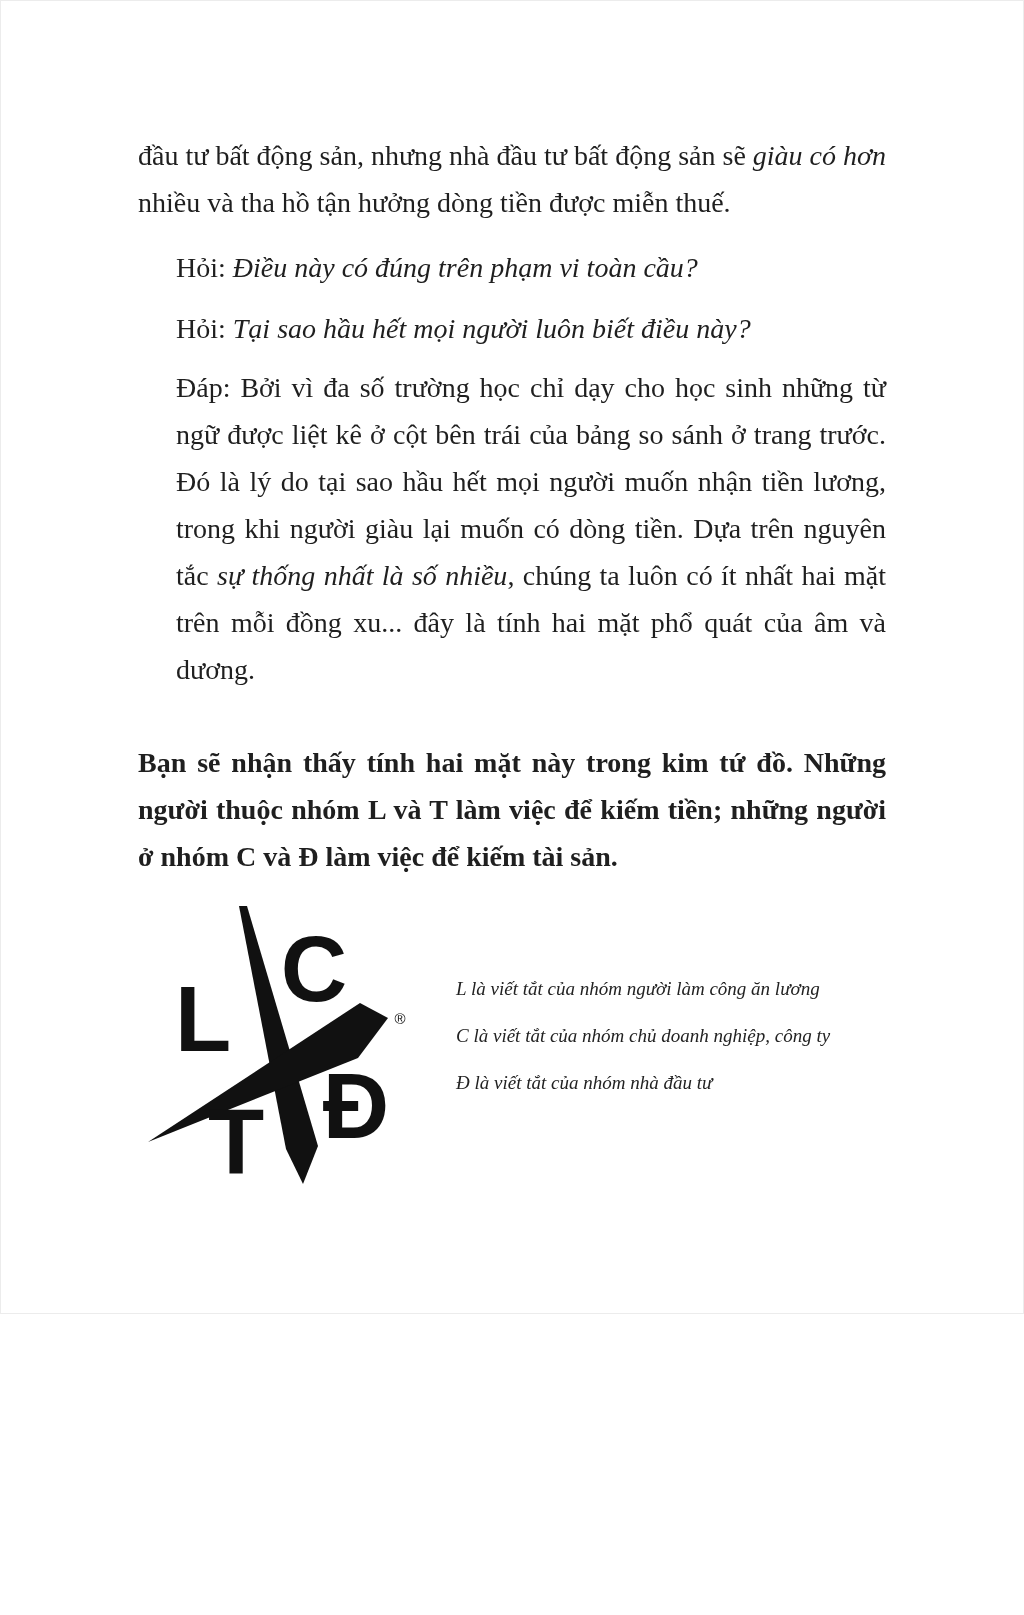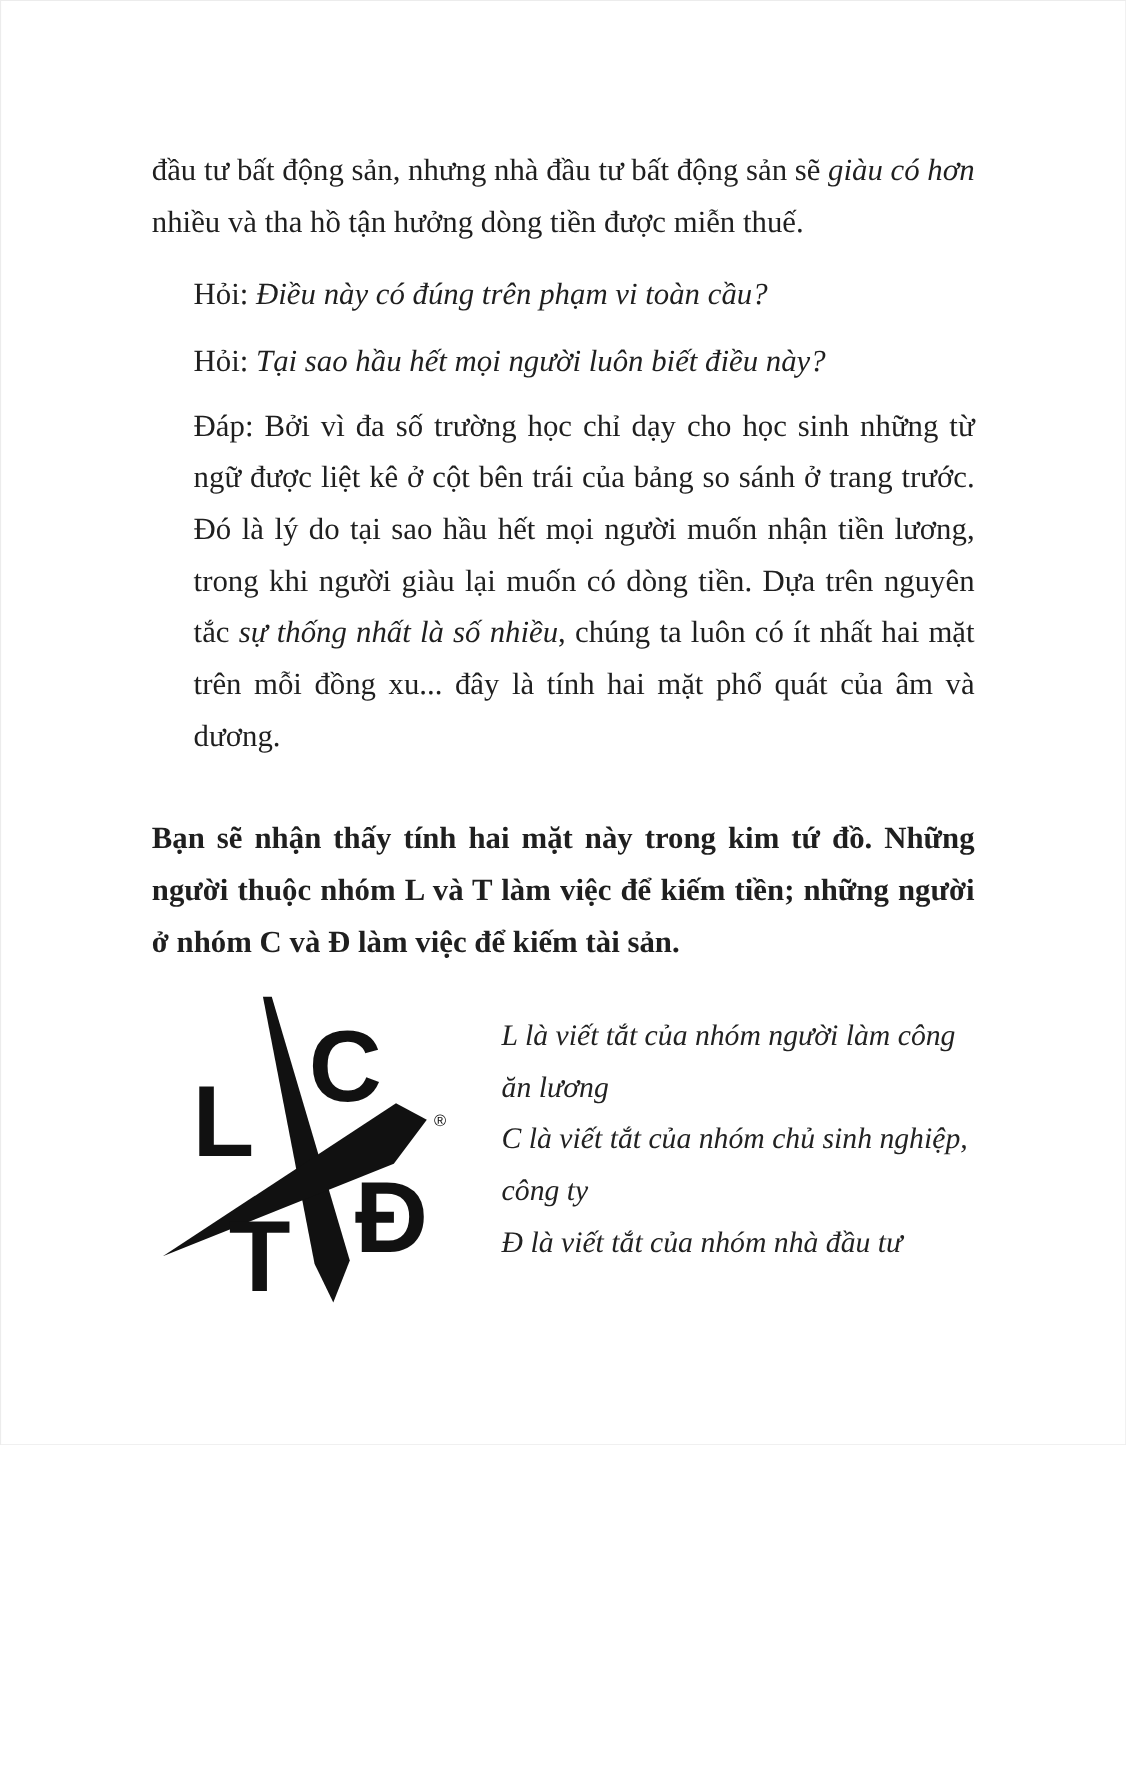--- a/index.html
+++ b/index.html
@@ -28,21 +28,21 @@
   .figure{
     margin:22px 0 0 10px;
     display:flex;
     align-items:center;
   }
   .figure svg{flex:0 0 auto;display:block;}
   .legend{
     margin-left:42px;
     padding-bottom:26px;
     font-style:italic;
-    font-size:27px;
+    font-size:19px;
     line-height:47px;
     color:#222222;
   }
   .footer{
     position:absolute;
     top:1484px;
     right:109px;
     display:flex;
     align-items:baseline;
   }
@@ -99,21 +99,21 @@
 
         <polygon class="q-stroke" points="0,236 212,97 240,112 210,152"></polygon>
         <text class="q-letter" x="55" y="145" text-anchor="middle">L</text>
         <text class="q-letter" x="166" y="95" text-anchor="middle">C</text>
         <text class="q-letter" x="88" y="268" text-anchor="middle">T</text>
         <text class="q-letter" x="208" y="232" text-anchor="middle">Đ</text>
         <text class="q-tm" x="252" y="118" text-anchor="middle">®</text>
       </svg>
       <div class="legend">
         <div class="legend-line">L là viết tắt của nhóm người làm công ăn lương</div>
-        <div class="legend-line">C là viết tắt của nhóm chủ sinh nghiệp, công ty</div>
+        <div class="legend-line">C là viết tắt của nhóm chủ doanh nghiệp, công ty</div>
         <div class="legend-line">Đ là viết tắt của nhóm nhà đầu tư</div>
       </div>
     </figure>
 
   </main>
 
   <footer class="footer">
     <span class="running-title">CƠ HỘI THỨ HAI</span>
     <span class="page-number">211</span>
   </footer>

